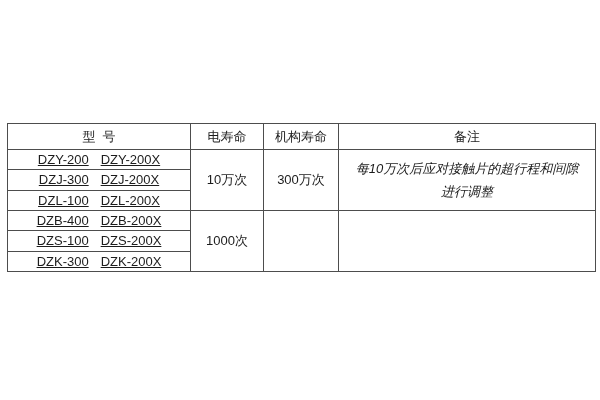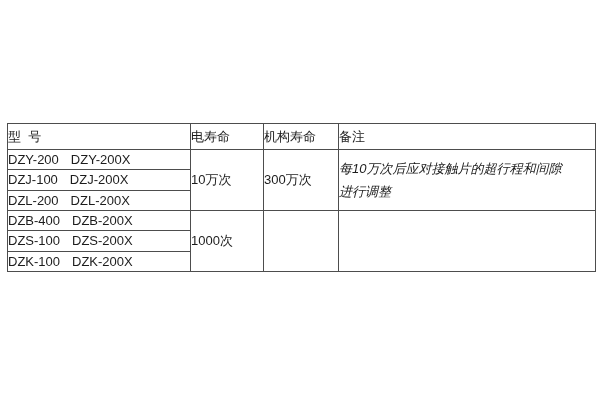--- a/index.html
+++ b/index.html
@@ -25,36 +25,37 @@
     table-layout: fixed;
     width: 588px;
     height: 149px;
     background: #ffffff;
   }
   table.spec-table th,
   table.spec-table td {
     border: 1px solid #4d4d4d;
     font-size: 13px;
     font-weight: normal;
-    text-align: left;
+    text-align: center;
     vertical-align: middle;
     padding: 0;
     color: #1c1c1c;
     overflow: hidden;
   }
   table.spec-table thead th {
     height: 25px;
   }
   th.pre {
     white-space: pre;
   }
   .models {
     display: inline-flex;
     gap: 12px;
     white-space: nowrap;
+    text-decoration: underline;
   }
   td.remark-cell {
     text-align: left;
     padding-left: 21px;
     font-style: italic;
   }
   .remark-line {
     line-height: 23px;
     white-space: nowrap;
   }
@@ -89,29 +90,29 @@
         <td rowspan="3">10万次</td>
         <td rowspan="3">300万次</td>
         <td rowspan="3" class="remark-cell">
           <div class="remark-line">每10万次后应对接触片的超行程和间隙</div>
           <div class="remark-line">进行调整</div>
         </td>
       </tr>
       <tr>
         <td>
           <span class="models">
-              <span>DZJ-100</span>
+              <span>DZJ-300</span>
               <span>DZJ-200X</span>
             </span>
         </td>
       </tr>
       <tr>
         <td>
           <span class="models">
-              <span>DZL-200</span>
+              <span>DZL-100</span>
               <span>DZL-200X</span>
             </span>
         </td>
       </tr>
       <tr>
         <td>
           <span class="models">
               <span>DZB-400</span>
               <span>DZB-200X</span>
             </span>
@@ -124,20 +125,20 @@
         <td>
           <span class="models">
               <span>DZS-100</span>
               <span>DZS-200X</span>
             </span>
         </td>
       </tr>
       <tr>
         <td>
           <span class="models">
-              <span>DZK-100</span>
+              <span>DZK-300</span>
               <span>DZK-200X</span>
             </span>
         </td>
       </tr>
     </tbody>
   </table>
 </div>
 
 </body></html>

